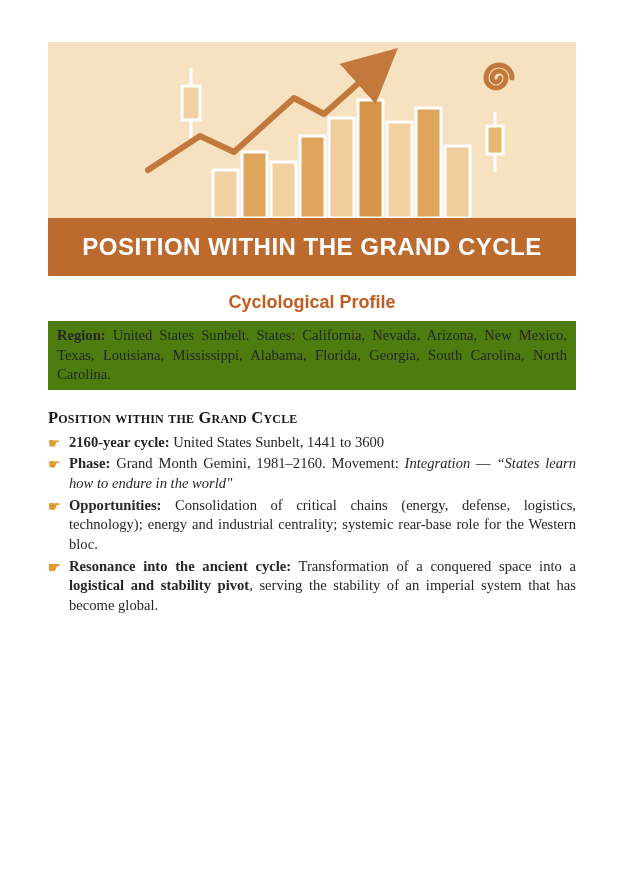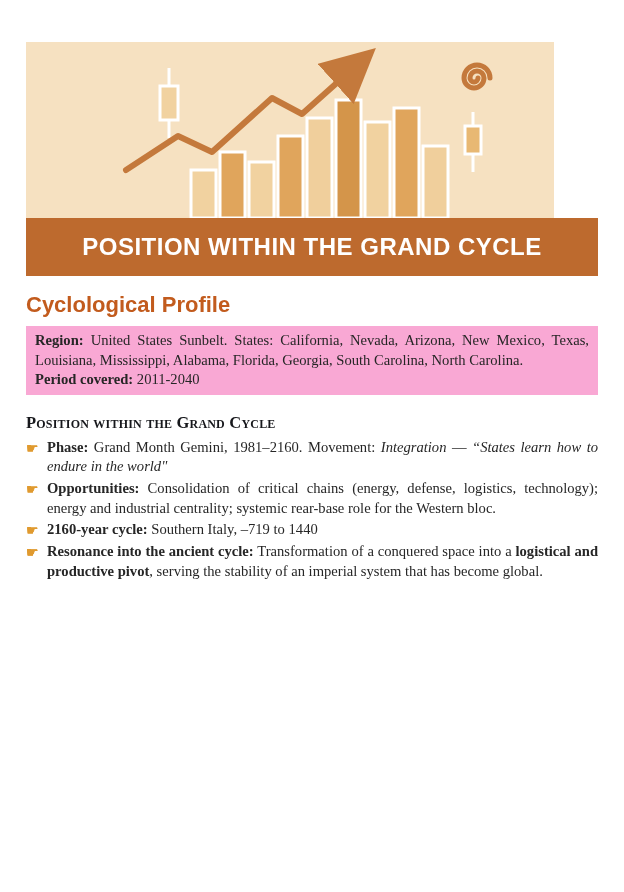--- a/index.html
+++ b/index.html
@@ -1,40 +1,41 @@
 <!DOCTYPE html>
 <html><head>
 <meta charset="utf-8">
 <style>
   html, body { margin: 0; padding: 0; background: #ffffff; }
   body {
     width: 624px; height: 892px; overflow: hidden;
     font-family: "Liberation Serif", serif;
     color: #262626;
   }
-  .content { padding: 0 26px; }
+  .content { padding: 0 48px; }
 
   
   .hero { margin-top: 42px; }
   .hero svg { display: block; }
   .banner {
     background: #bd6a2e; color: #ffffff;
     font-family: "Liberation Sans", sans-serif;
     font-weight: 700; font-size: 24px; letter-spacing: .5px;
     text-align: center; padding: 15px 4px;
   }
 
   
   .profile-heading {
     font-family: "Liberation Sans", sans-serif;
-    color: #c25b1d; font-size: 22px; font-weight: 700;
+    color: #c25b1d; font-size: 18px; font-weight: 700;
     margin: 16px 0 8px 0;
+    text-align: center;
   }
   .summary {
-    background: #f9a8d4; padding: 5px 9px;
+    background: #4d7c0f; padding: 5px 9px;
     font-size: 14.6px; line-height: 1.34; text-align: justify;
   }
   .summary-line { margin: 0; }
 
   
   .section-title {
     font-variant: small-caps;
     font-size: 16.5px; font-weight: 700; color: #17181c;
     letter-spacing: .2px; margin: 18px 0 5px 0;
   }
@@ -91,37 +92,36 @@
       <path d="M452,36 a4,4 0 0 1 -8,0 a7,7 0 0 1 14,0 a10,10 0 0 1 -20,0 a13,13 0 0 1 26,0" fill="none" stroke="#c4793c" stroke-width="5" stroke-linecap="round"></path>
     </svg>
 
     <div class="banner">POSITION WITHIN THE GRAND CYCLE</div>
   </div>
 
   <h2 class="profile-heading">Cyclological Profile</h2>
 
   <div class="summary">
       <p class="summary-line"><b>Region:</b><span> United States Sunbelt. States: California, Nevada, Arizona, New Mexico, Texas, Louisiana, Mississippi, Alabama, Florida, Georgia, South Carolina, North Carolina.</span></p>
-      <p class="summary-line"><b>Period covered:</b><span> 2011-2040</span></p>
     </div>
 
   <div>
       <section class="cycle-section">
         <h3 class="section-title">Position within the Grand Cycle</h3>
         <ul class="items">
-          <li class="item"><span class="bullet">☛</span></li>
+          <li class="item"><span class="bullet">☛</span><span class="item-text"><b>2160-year cycle:</b><span> United States Sunbelt, 1441 to 3600</span></span></li>
           <li class="item"><span class="bullet">☛</span><span class="item-text"><b>Phase:</b><span> Grand Month Gemini, 1981–2160. Movement: </span><i>Integration</i><span> — </span><i>“States learn how to endure in the world"</i></span></li>
           <li class="item"><span class="bullet">☛</span></li>
           <li class="item"><span class="bullet">☛</span><span class="item-text"><b>Opportunities:</b><span> Consolidation of critical chains (energy, defense, logistics, technology); energy and industrial centrality; systemic rear-base role for the Western bloc.</span></span></li>
           <li class="item"><span class="bullet">☛</span></li>
         </ul>
       </section>
       <section class="cycle-section">
         <ul class="items">
-          <li class="item"><span class="bullet">☛</span><span class="item-text"><b>2160-year cycle:</b><span> Southern Italy, –719 to 1440</span></span></li>
           <li class="item"><span class="bullet">☛</span></li>
           <li class="item"><span class="bullet">☛</span></li>
-          <li class="item"><span class="bullet">☛</span><span class="item-text"><b>Resonance into the ancient cycle:</b><span> Transformation of a conquered space into a </span><b>logistical and productive pivot</b><span>, serving the stability of an imperial system that has become global.</span></span></li>
+          <li class="item"><span class="bullet">☛</span></li>
+          <li class="item"><span class="bullet">☛</span><span class="item-text"><b>Resonance into the ancient cycle:</b><span> Transformation of a conquered space into a </span><b>logistical and stability pivot</b><span>, serving the stability of an imperial system that has become global.</span></span></li>
         </ul>
       </section>
     </div>
 
 </div>
 
 </body></html>

